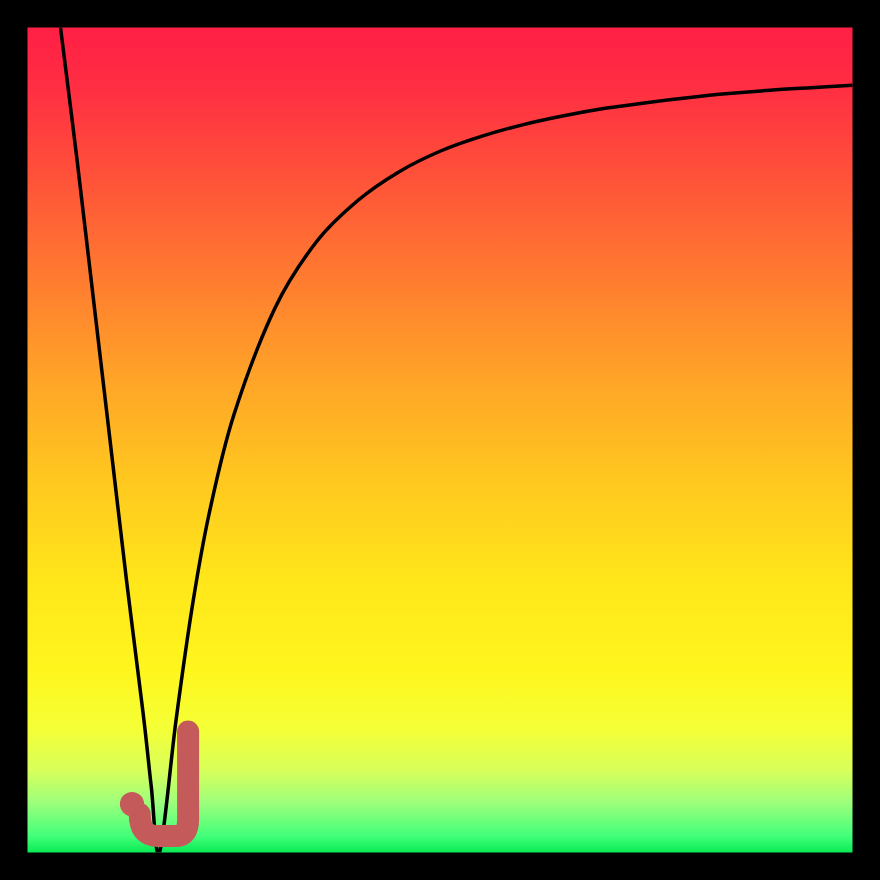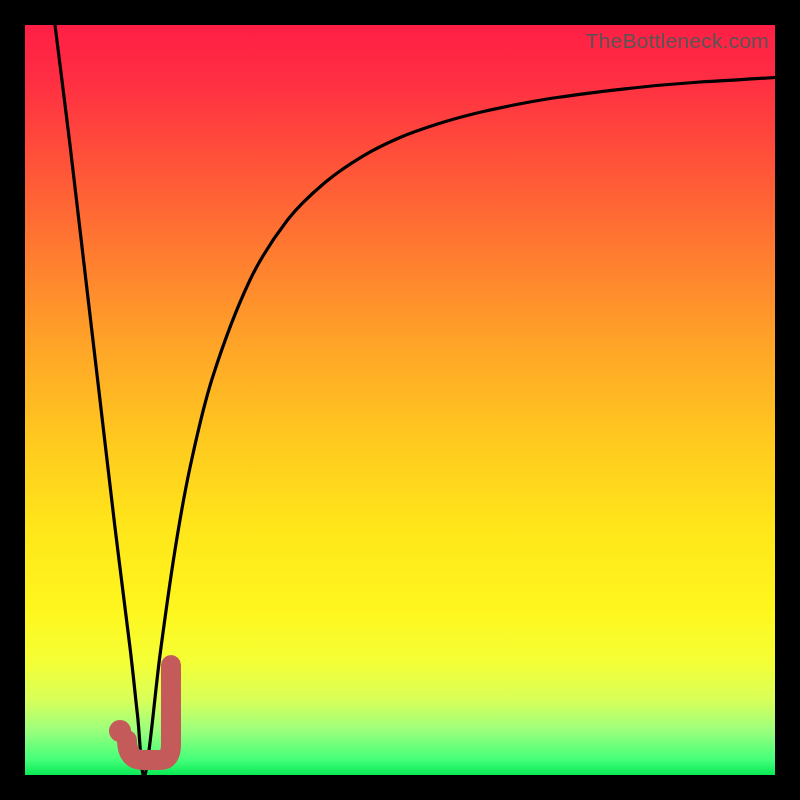--- a/index.html
+++ b/index.html
@@ -75,21 +75,20 @@
   .callout-dot {
     fill: #c55a5a;
   }
 </style>
 </head>
 <body>
 
 <div class="frame">
   <div class="plot-area">
 
-    <div class="watermark">TheBottleneck.com</div>
 
     <svg viewBox="0 0 750 750" preserveAspectRatio="none">
 
       <path id="curve-path" class="curve" d="M 30.0 0.0 C 32.5 20.0, 40.0 78.8, 45.0 120.0 C 50.0 161.3, 55.0 205.0, 60.0 247.5 C 65.0 290.0, 70.0 332.5, 75.0 375.0 C 80.0 417.5, 85.0 461.3, 90.0 502.5 C 95.0 543.8, 101.3 591.3, 105.0 622.5 C 108.8 653.8, 110.0 668.8, 112.5 690.0 C 115.0 711.3, 116.3 760.0, 120.0 750.0 C 123.8 740.0, 130.0 667.5, 135.0 630.0 C 140.0 592.5, 145.0 556.3, 150.0 525.0 C 155.0 493.8, 158.8 471.3, 165.0 442.5 C 171.3 413.8, 177.5 383.8, 187.5 352.5 C 197.5 321.3, 212.5 281.3, 225.0 255.0 C 237.5 228.8, 250.0 211.3, 262.5 195.0 C 275.0 178.8, 287.5 168.1, 300.0 157.5 C 312.5 146.9, 325.0 138.8, 337.5 131.3 C 350.0 123.8, 362.5 117.9, 375.0 112.5 C 387.5 107.1, 400.0 103.0, 412.5 99.0 C 425.0 95.0, 437.5 91.6, 450.0 88.5 C 462.5 85.4, 475.0 82.8, 487.5 80.3 C 500.0 77.8, 512.5 75.5, 525.0 73.5 C 537.5 71.5, 550.0 69.9, 562.5 68.3 C 575.0 66.6, 587.5 65.1, 600.0 63.8 C 612.5 62.4, 625.0 61.1, 637.5 60.0 C 650.0 58.9, 662.5 57.9, 675.0 57.0 C 687.5 56.1, 700.0 55.5, 712.5 54.8 C 725.0 54.0, 743.8 52.9, 750.0 52.5"></path>
 
       <path class="callout" d="M 102 715  Q 102 735 118 735  L 135 735  Q 146 735 146 720  L 146 640"></path>
 
       <circle class="callout-dot" cx="95" cy="706" r="11"></circle>
     </svg>
 

